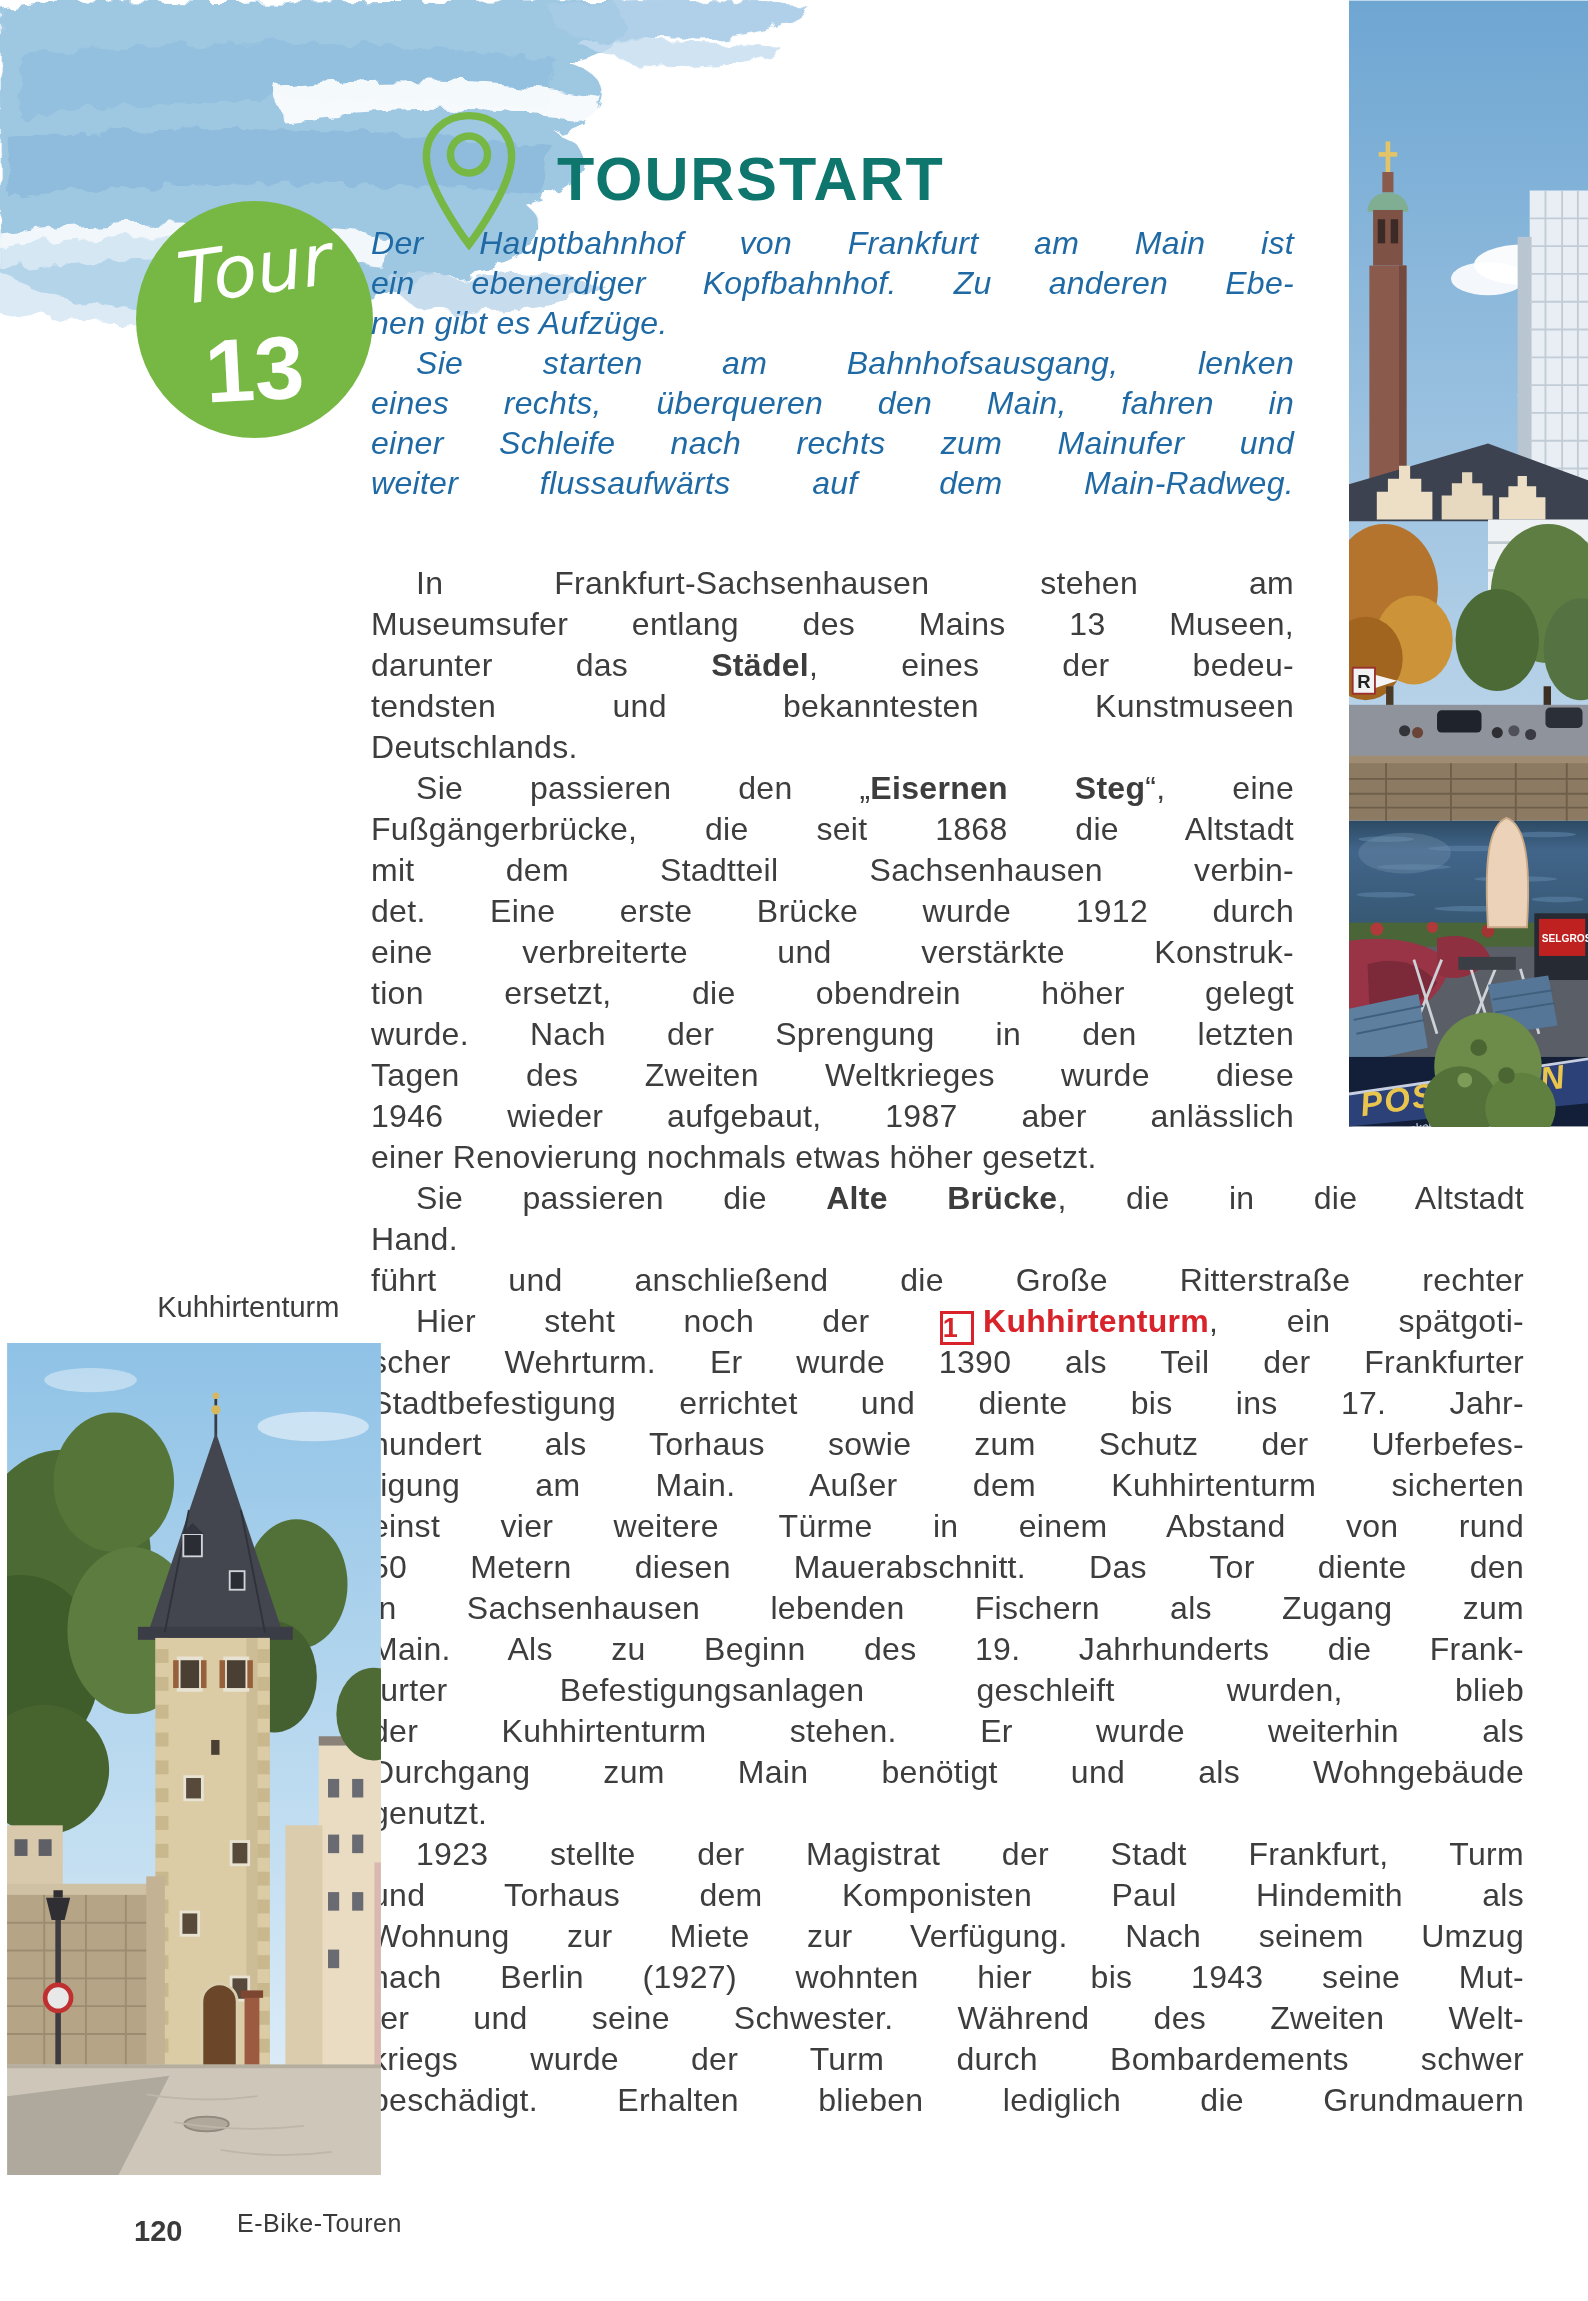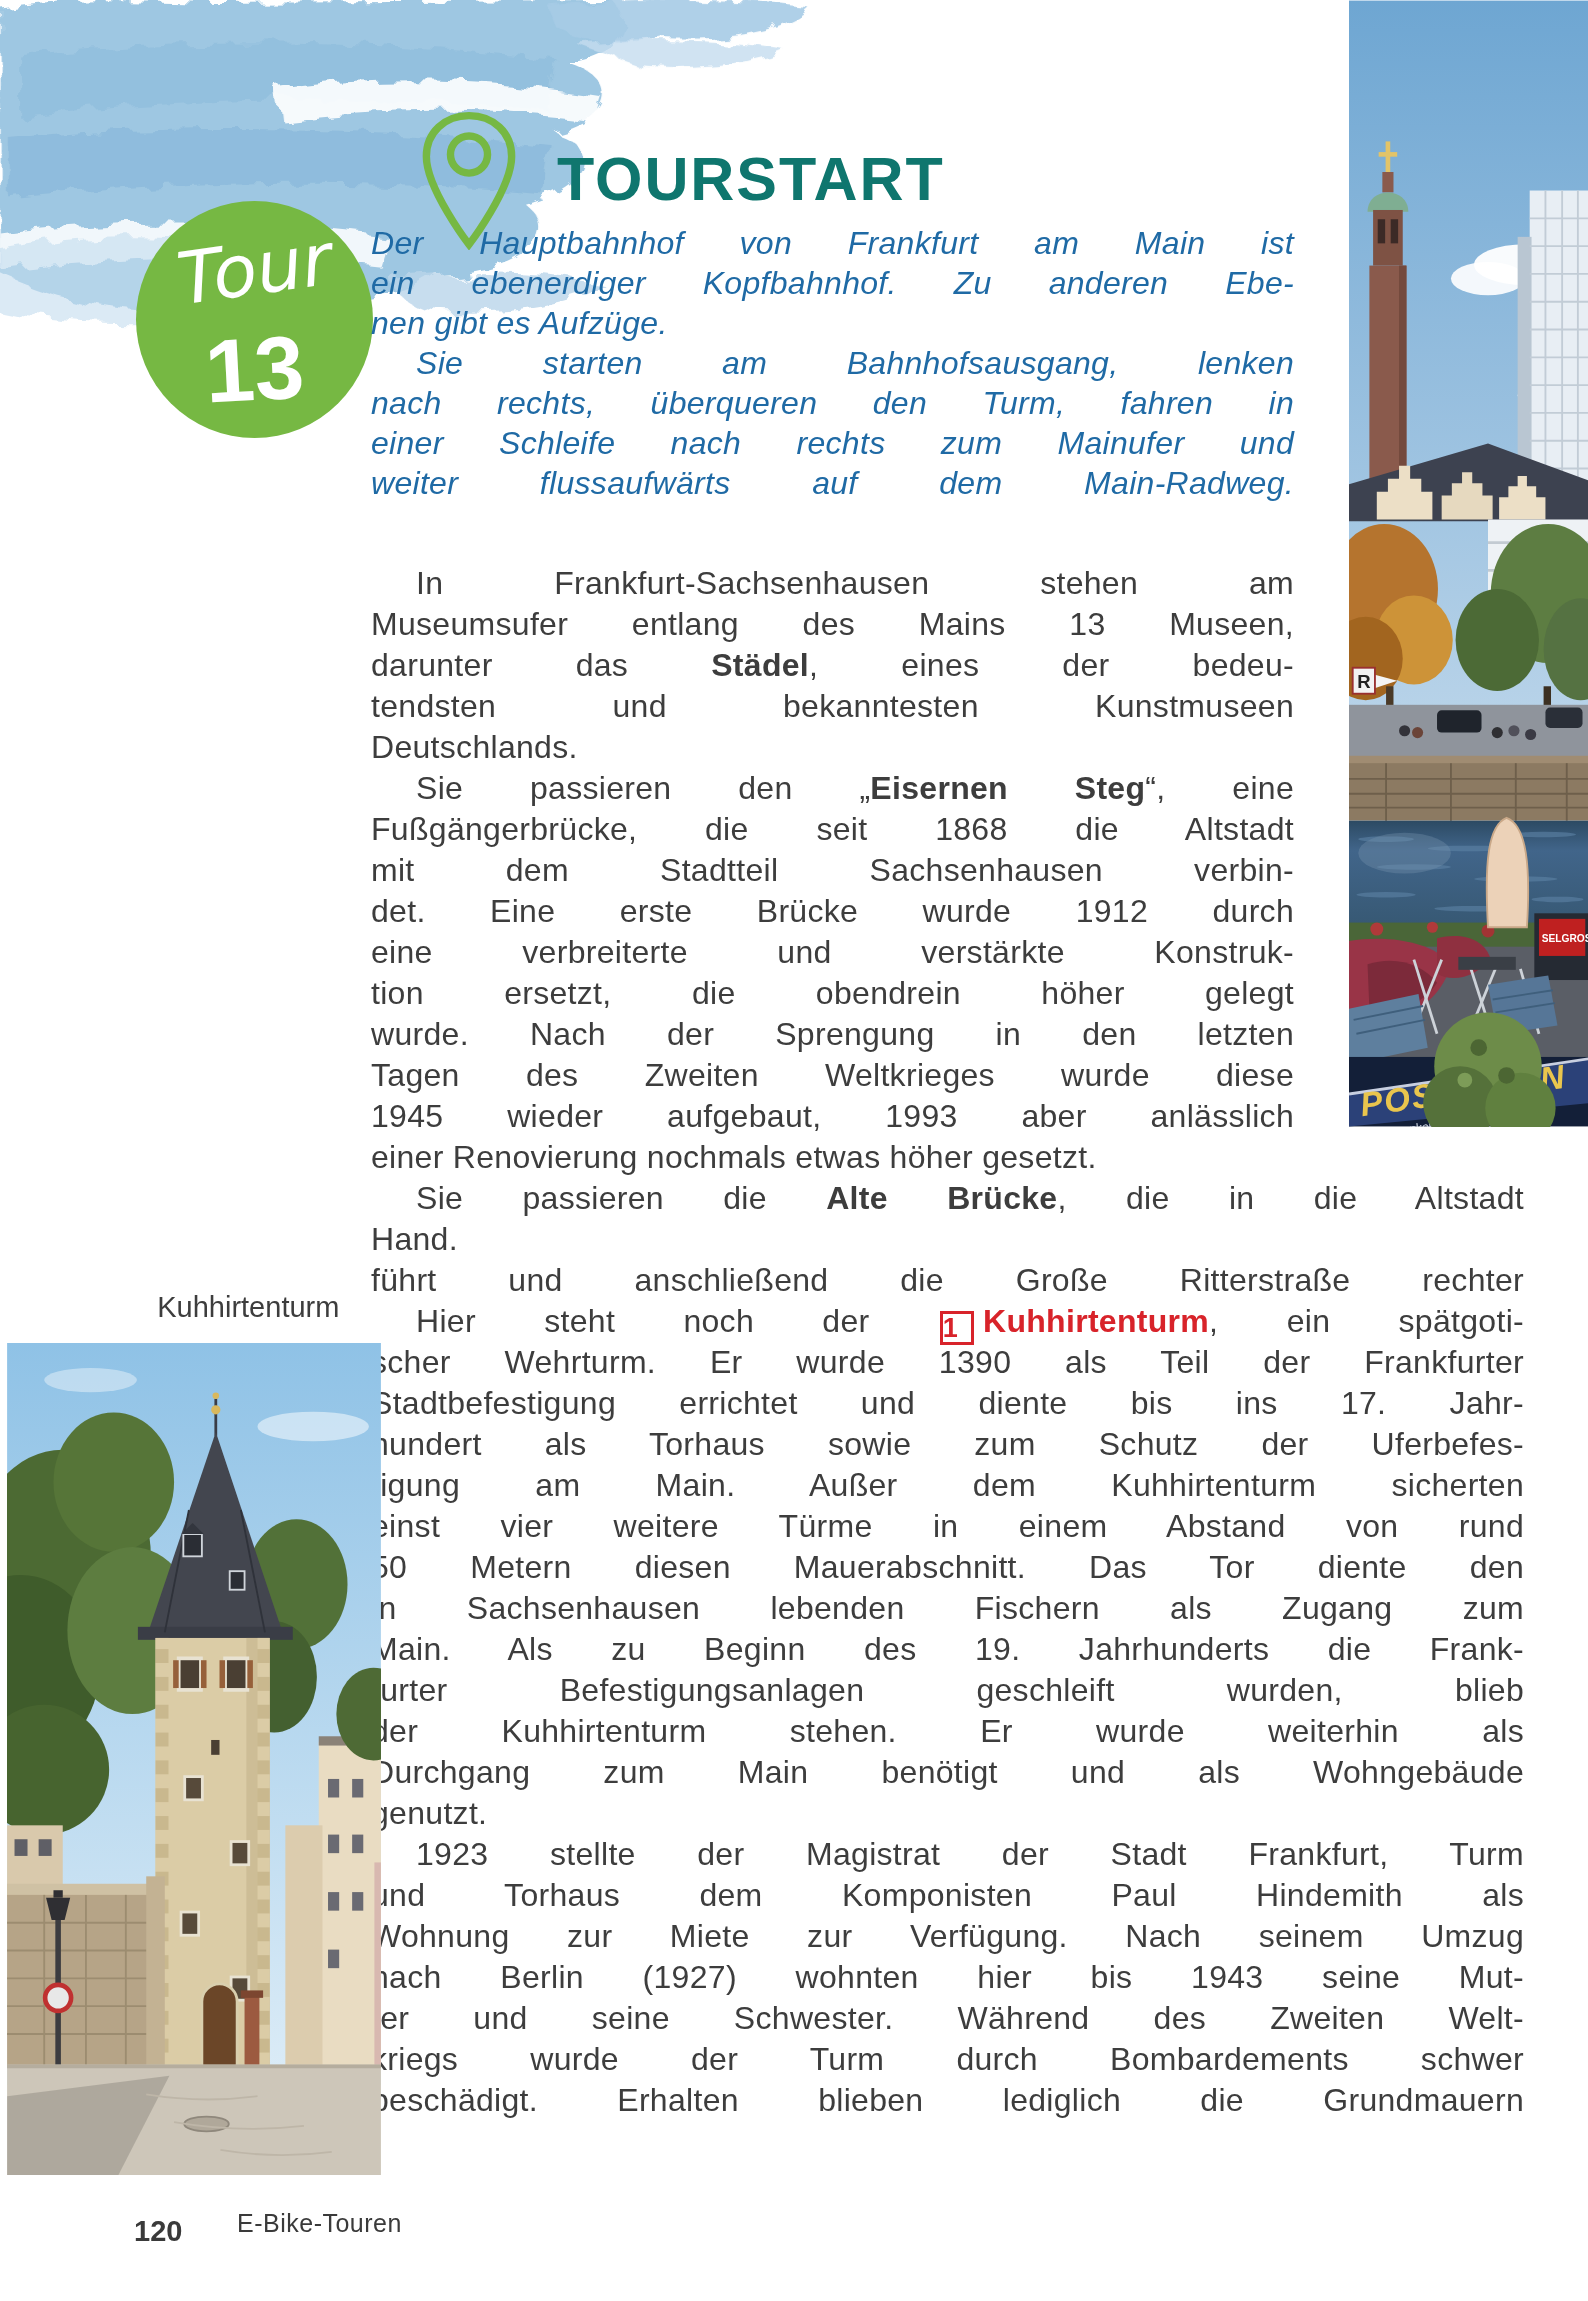--- a/index.html
+++ b/index.html
@@ -81,40 +81,40 @@
     <circle cx="57" cy="47" r="20" fill="none" stroke="#76b843" stroke-width="8"></circle>
   </svg>
 
   <div id="title" class="abs">TOURSTART</div>
 
   <div id="intro" class="abs">
       <div class="ln j nw"><span class="">Der Hauptbahnhof von Frankfurt am Main ist</span></div>
       <div class="ln j nw"><span class="">ein ebenerdiger Kopfbahnhof. Zu anderen Ebe-</span></div>
       <div class="ln nw"><span class="">nen gibt es Aufzüge.</span></div>
       <div class="ln j ind nw"><span class="">Sie starten am Bahnhofsausgang, lenken</span></div>
-      <div class="ln j nw"><span class="">nach rechts, überqueren den Turm, fahren in</span></div>
+      <div class="ln j nw"><span class="">eines rechts, überqueren den Main, fahren in</span></div>
       <div class="ln j nw"><span class="">einer Schleife nach rechts zum Mainufer und</span></div>
       <div class="ln j nw"><span class="">weiter flussaufwärts auf dem Main-Radweg.</span></div>
     </div>
 
   <div id="bodytext" class="abs">
       <div class="ln j ind nw"><span class="">In Frankfurt-Sachsenhausen stehen am</span></div>
       <div class="ln j nw"><span class="">Museumsufer entlang des Mains 13 Museen,</span></div>
       <div class="ln j nw"><span class="">darunter das </span><span class="b">Städel</span><span class="">, eines der bedeu-</span></div>
       <div class="ln j nw"><span class="">tendsten und bekanntesten Kunstmuseen</span></div>
       <div class="ln nw"><span class="">Deutschlands.</span></div>
       <div class="ln j ind nw"><span class="">Sie passieren den „</span><span class="b">Eisernen Steg</span><span class="">“, eine</span></div>
       <div class="ln j nw"><span class="">Fußgängerbrücke, die seit 1868 die Altstadt</span></div>
       <div class="ln j nw"><span class="">mit dem Stadtteil Sachsenhausen verbin-</span></div>
       <div class="ln j nw"><span class="">det. Eine erste Brücke wurde 1912 durch</span></div>
       <div class="ln j nw"><span class="">eine verbreiterte und verstärkte Konstruk-</span></div>
       <div class="ln j nw"><span class="">tion ersetzt, die obendrein höher gelegt</span></div>
       <div class="ln j nw"><span class="">wurde. Nach der Sprengung in den letzten</span></div>
       <div class="ln j nw"><span class="">Tagen des Zweiten Weltkrieges wurde diese</span></div>
-      <div class="ln j nw"><span class="">1945 wieder aufgebaut, 1993 aber anlässlich</span></div>
+      <div class="ln j nw"><span class="">1946 wieder aufgebaut, 1987 aber anlässlich</span></div>
       <div class="ln wd"><span class="">einer Renovierung nochmals etwas höher gesetzt.</span></div>
       <div class="ln j ind wd"><span class="">Sie passieren die </span><span class="b">Alte Brücke</span><span class="">, die in die Altstadt</span></div>
       <div class="ln wd"><span class="">Hand.</span></div>
       <div class="ln j wd"><span class="">führt und anschließend die Große Ritterstraße rechter</span></div>
       <div class="ln j ind wd"><span class="">Hier steht noch der </span><span class="marker">1</span><span class="rb">Kuhhirtenturm</span><span class="">, ein spätgoti-</span></div>
       <div class="ln j wd"><span class="">scher Wehrturm. Er wurde 1390 als Teil der Frankfurter</span></div>
       <div class="ln j wd"><span class="">Stadtbefestigung errichtet und diente bis ins 17. Jahr-</span></div>
       <div class="ln j wd"><span class="">hundert als Torhaus sowie zum Schutz der Uferbefes-</span></div>
       <div class="ln j wd"><span class="">tigung am Main. Außer dem Kuhhirtenturm sicherten</span></div>
       <div class="ln j wd"><span class="">einst vier weitere Türme in einem Abstand von rund</span></div>

